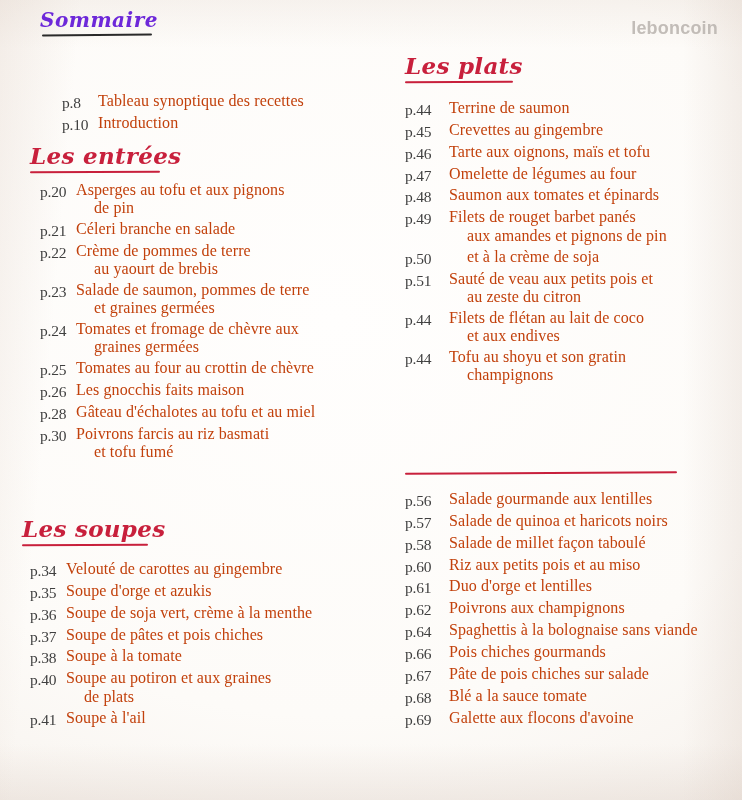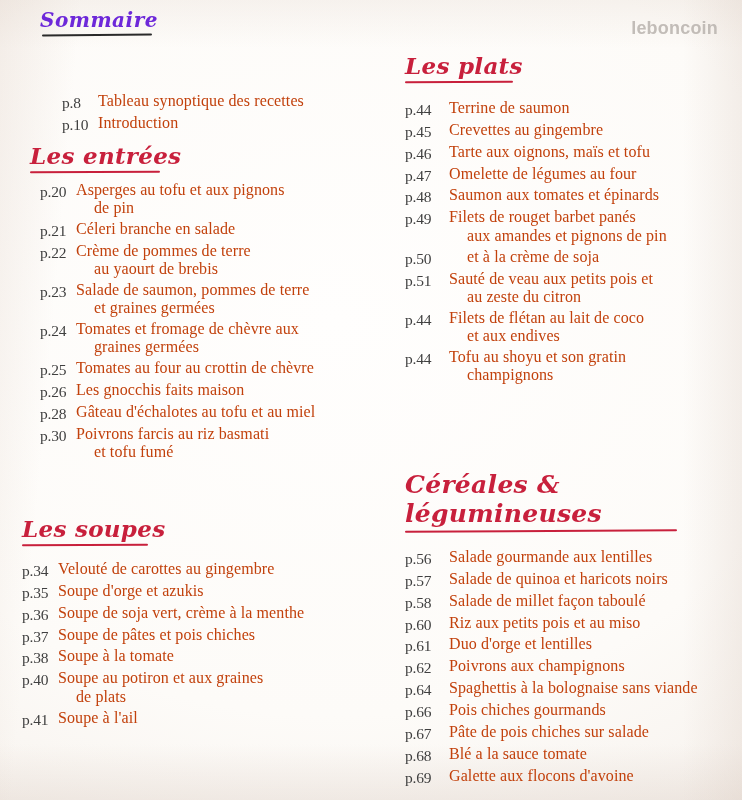--- a/index.html
+++ b/index.html
@@ -210,21 +210,21 @@
           <span class="ttl"><span>Poivrons farcis au riz basmati</span><span class="cont">et tofu fumé</span></span>
         </li>
       </ul>
     </div>
 
     <div class="section" style="position:absolute; left:22px; top:515px; width:360px;">
       <div class="section-head big">
         <span>Les soupes</span>
         <span class="underline" style="width:126px;"></span>
       </div>
-      <ul class="entries" style="margin-left:0px; margin-top:14px;">
+      <ul class="entries" style="margin-left:8px; margin-top:14px;">
         <li>
           <span class="pg">p.34</span>
           <span class="ttl">Velouté de carottes au gingembre</span>
         </li>
         <li>
           <span class="pg">p.35</span>
           <span class="ttl">Soupe d'orge et azukis</span>
         </li>
         <li>
           <span class="pg">p.36</span>
@@ -295,21 +295,20 @@
         </li>
         <li>
           <span class="pg">p.44</span>
           <span class="ttl"><span>Tofu au shoyu et son gratin</span><span class="cont">champignons</span></span>
         </li>
       </ul>
     </div>
 
     <div class="section" style="position:absolute; left:5px; top:470px; width:340px;">
       <div class="section-head bigger">
-        <span>Céréales &amp; légumineuses</span>
         <span class="underline" style="width:272px;"></span>
       </div>
       <ul class="entries" style="margin-top:16px;">
         <li>
           <span class="pg">p.56</span>
           <span class="ttl">Salade gourmande aux lentilles</span>
         </li>
         <li>
           <span class="pg">p.57</span>
           <span class="ttl">Salade de quinoa et haricots noirs</span>

